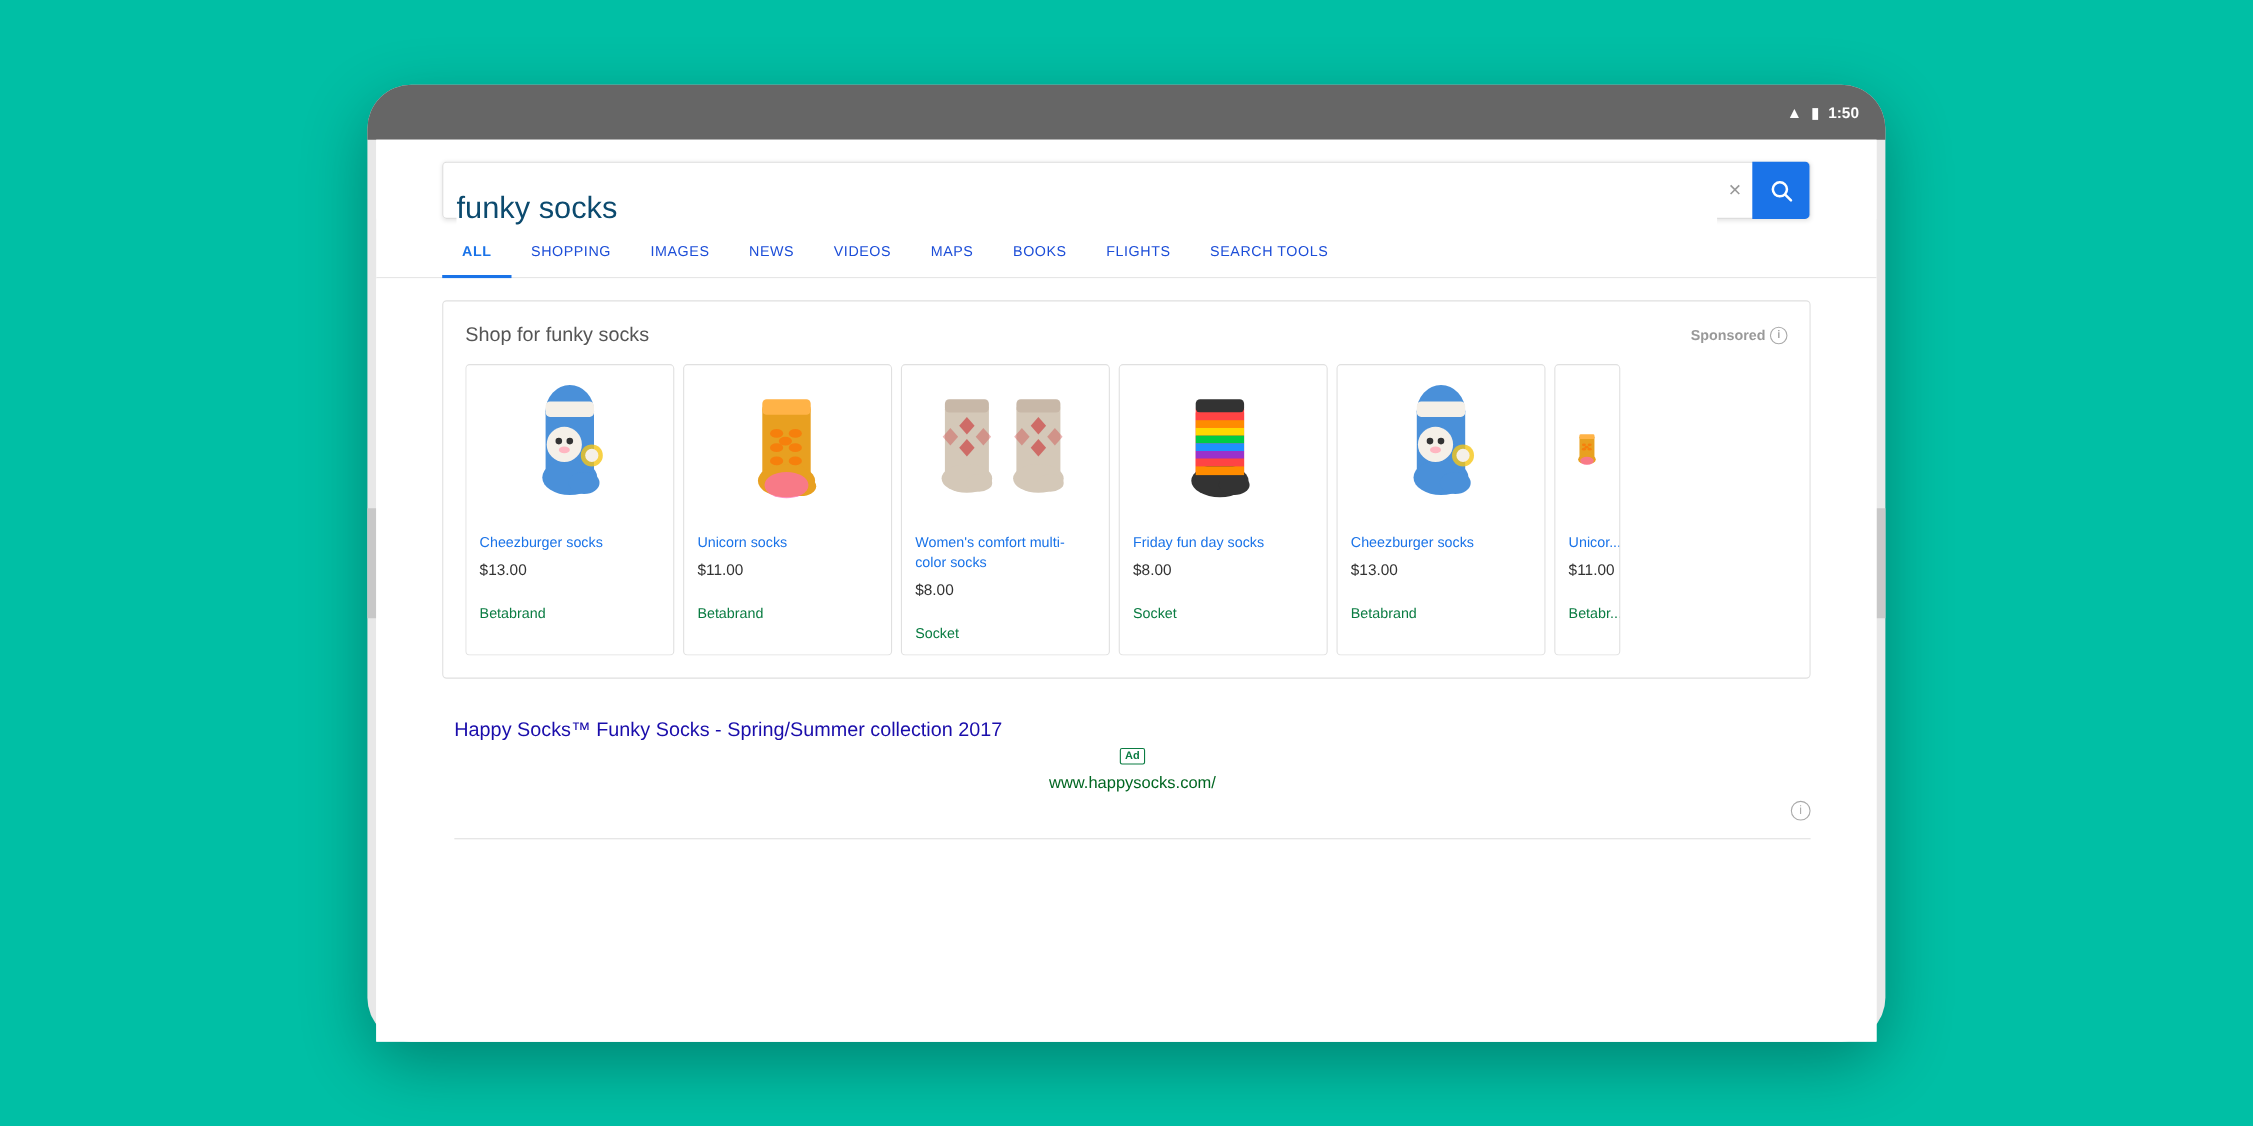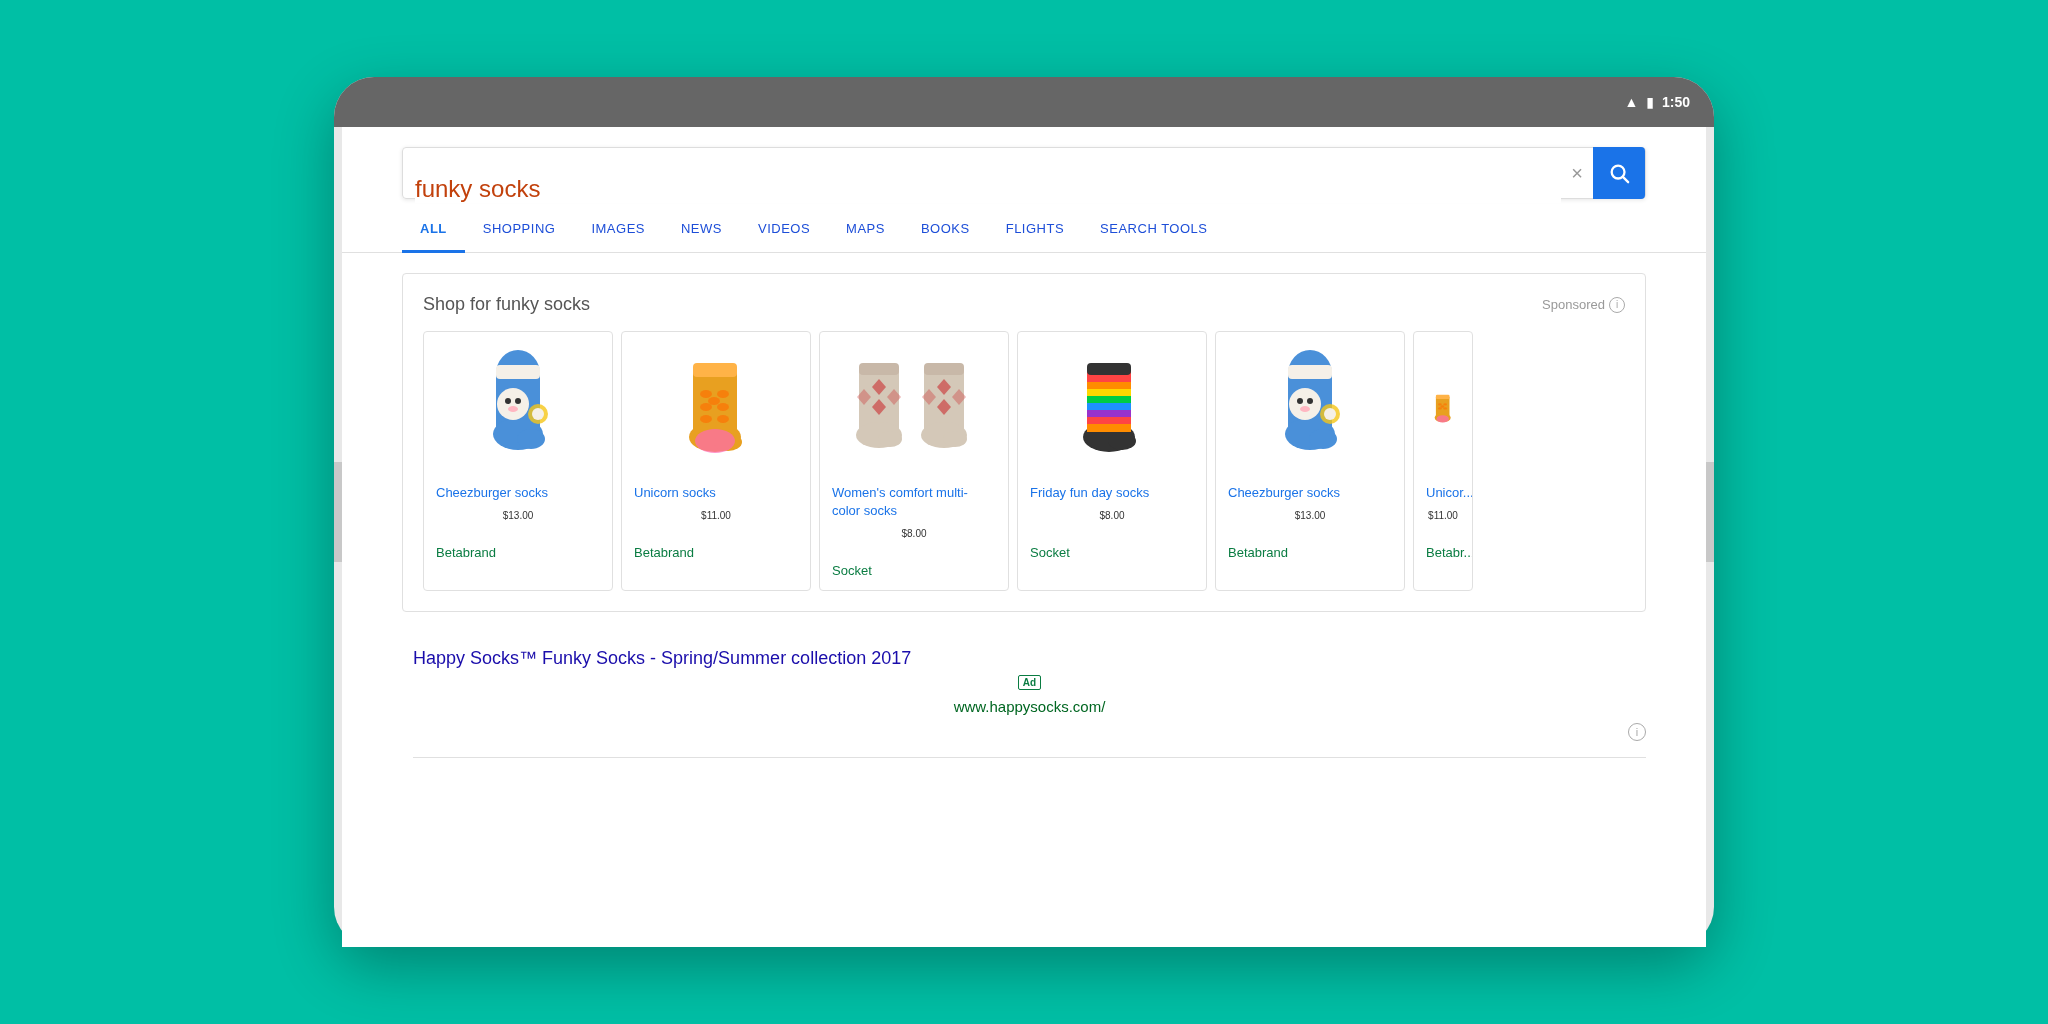--- a/index.html
+++ b/index.html
@@ -83,22 +83,22 @@
       border: 1px solid #ddd;
       border-radius: 4px;
       height: 52px;
       padding: 0 12px;
       box-shadow: 0 1px 4px rgba(0,0,0,0.1);
     }
     .search-input {
       flex: 1;
       border: none;
       outline: none;
-      font-size: 24px;
-      color: #c2410c;
+      font-size: 28px;
+      color: #0c4a6e;
       margin-top: 31px;
     }
     .search-clear {
       color: #999;
       font-size: 20px;
       cursor: pointer;
       padding: 0 10px;
     }
     .search-btn {
       background: #1a73e8;
@@ -160,20 +160,21 @@
     .shop-title {
       font-size: 18px;
       color: #555;
     }
     .sponsored-label {
       font-size: 13px;
       color: #999;
       display: flex;
       align-items: center;
       gap: 4px;
+      font-weight: bold;
     }
     .info-circle {
       width: 16px;
       height: 16px;
       border: 1px solid #aaa;
       border-radius: 50%;
       display: flex;
       align-items: center;
       justify-content: center;
       font-size: 10px;
@@ -202,24 +203,23 @@
       margin-bottom: 10px;
       overflow: hidden;
     }
     .product-name {
       font-size: 13px;
       color: #1a73e8;
       margin-bottom: 8px;
       line-height: 1.4;
     }
     .product-price {
-      font-size: 10px;
+      font-size: 14px;
       color: #333;
       margin-bottom: 4px;
-      text-align: center;
     }
     .product-store {
       font-size: 13px;
       color: #0a7c42;
       margin-top: 24px;
     }
     .ad-result {
       padding: 16px 0;
       border-bottom: 1px solid #e0e0e0;
       margin-left: 11px;

